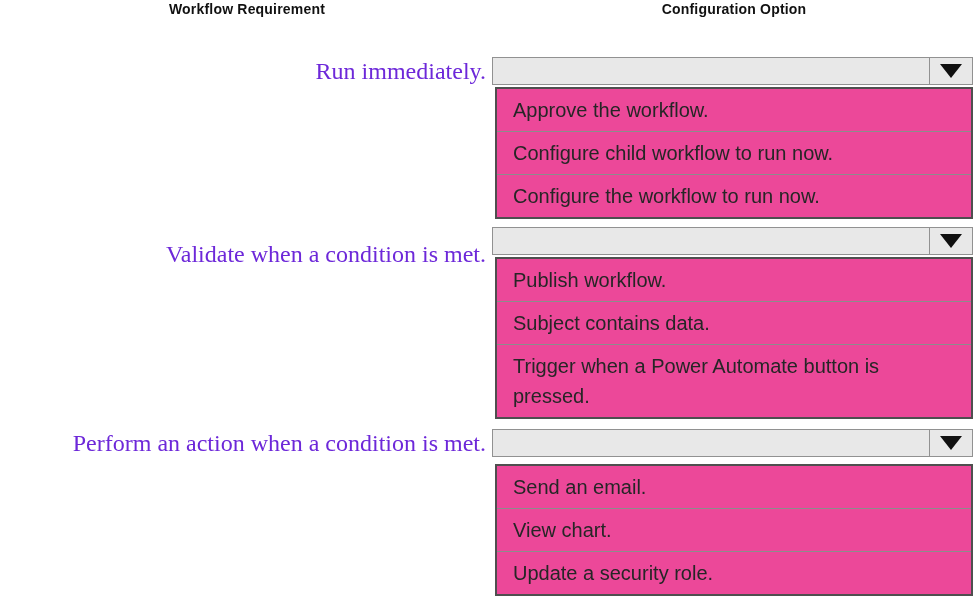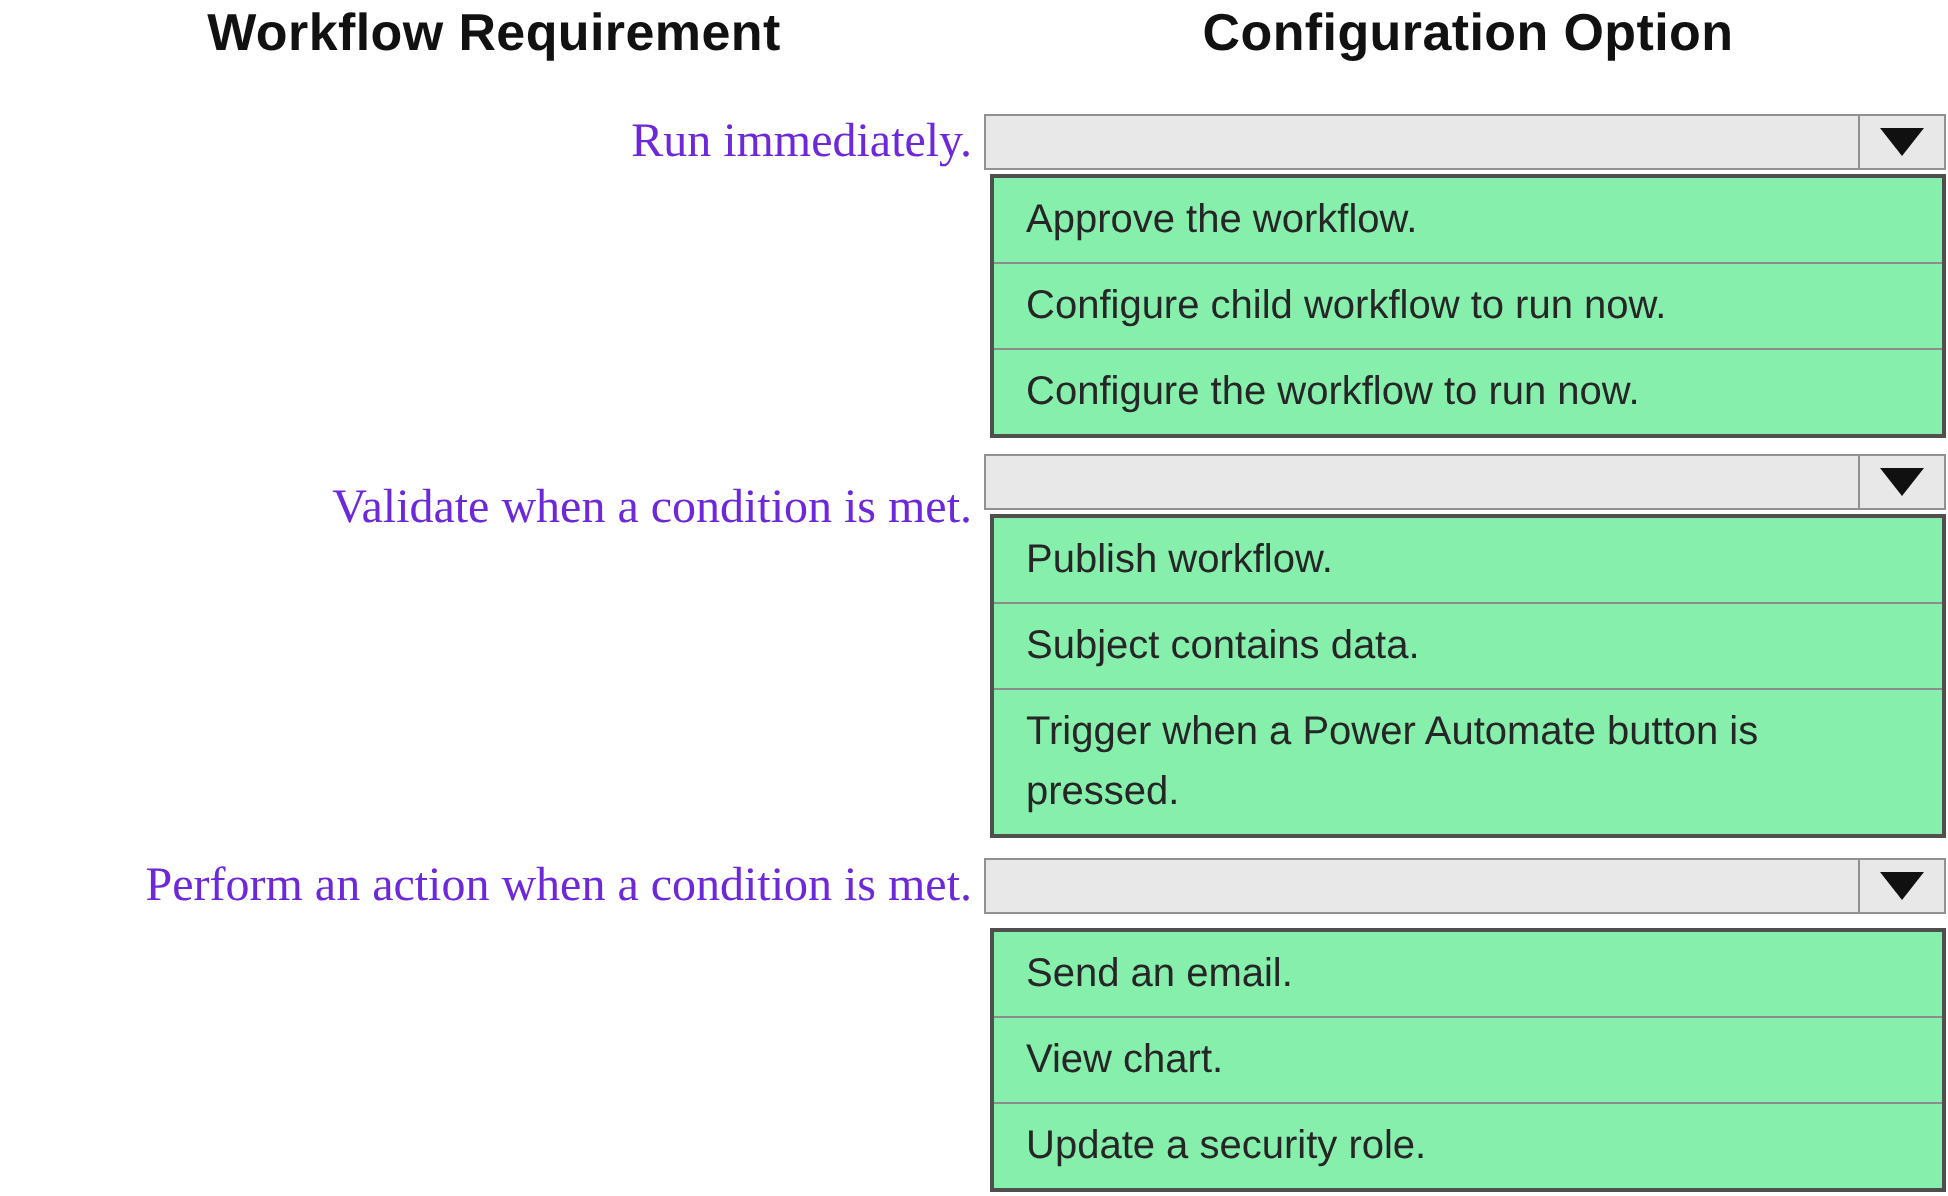--- a/index.html
+++ b/index.html
@@ -13,21 +13,21 @@
     width: 974px;
     height: 598px;
     background: #ffffff;
     overflow: hidden;
   }
 
   
   .col-header {
     position: absolute;
     top: 1px;
-    font-size: 26px;
+    font-size: 14px;
     font-weight: bold;
     color: #111111;
     text-align: center;
     letter-spacing: 0.2px;
   }
   .col-header.left  { left: 0;     width: 494px; }
   .col-header.right { left: 494px; width: 480px; }
 
   
   .req-label {
@@ -95,21 +95,21 @@
   }
   #list-0 { top: 87px; }
   #list-1 { top: 257px; }
   #list-2 { top: 464px; }
   .opt {
     padding: 6px 30px 6px 16px;
     font-size: 20px;
     line-height: 30px;
     color: #262626;
     border-top: 1px solid #8c8c8c;
-    background: #86efac;
+    background: #ec4899;
     cursor: pointer;
   }
   .opt:first-child { border-top: none; }
 </style>
 </head>
 <body>
 
 <div class="canvas">
 
   <div class="col-header left">Workflow Requirement</div>

